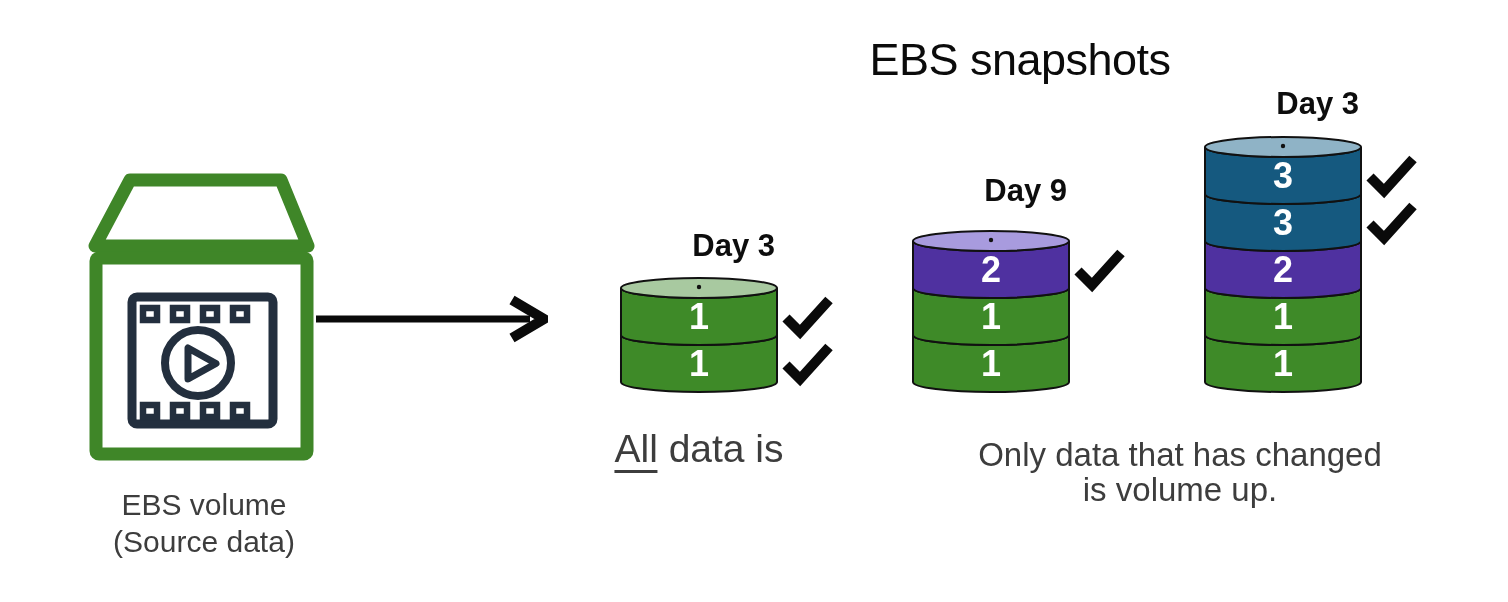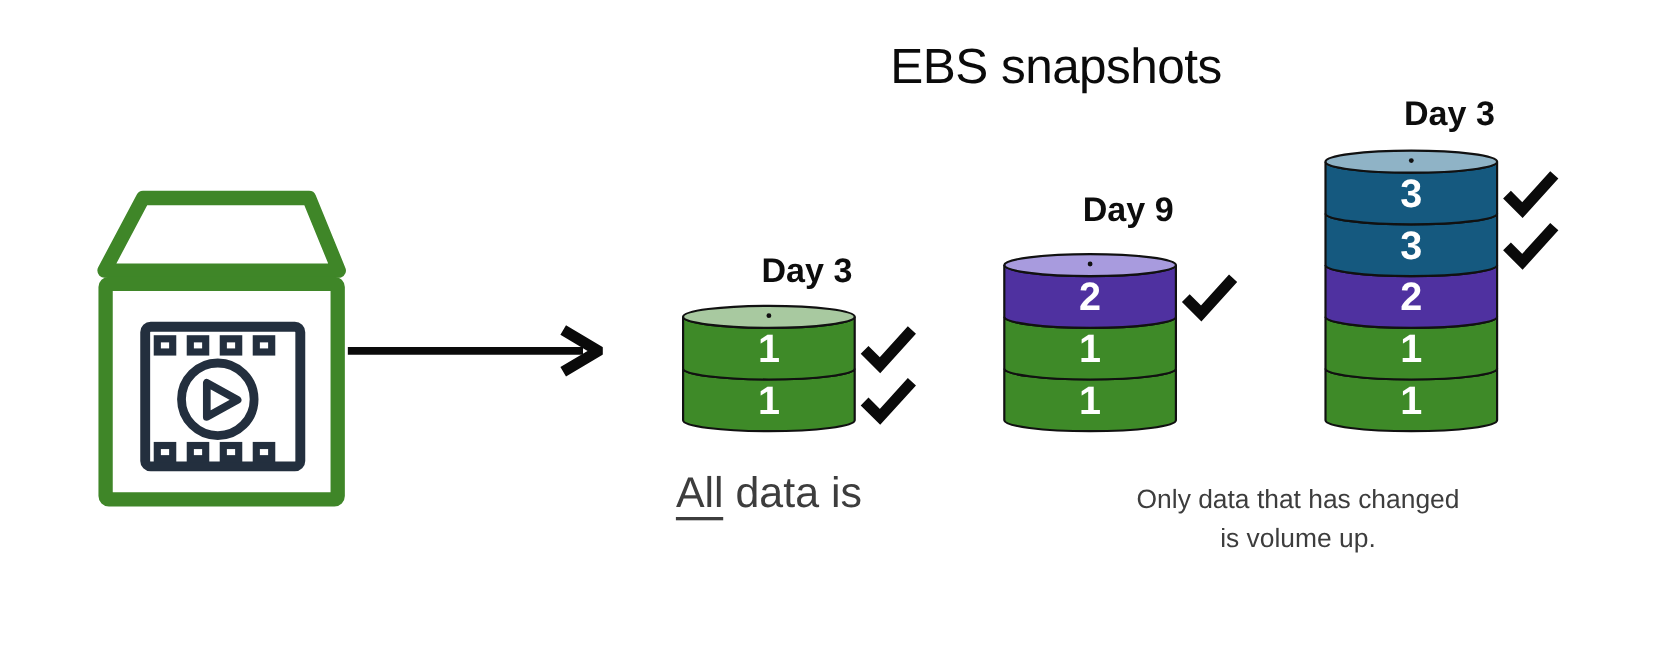--- a/index.html
+++ b/index.html
@@ -12,21 +12,21 @@
   .st-green{stroke:var(--c-icon-green);fill:none;}
   .st-navy{stroke:var(--c-icon-navy);fill:none;}
   .source-caption{
     position:absolute;left:204px;top:486px;transform:translateX(-50%);
     text-align:center;font-size:30px;line-height:37px;color:var(--c-text-dark);white-space:nowrap;
   }
   
   .arrow{position:absolute;left:316px;top:295px;}
   
   .title{
-    position:absolute;left:960px;top:34px;transform:translateX(-50%);
+    position:absolute;left:1020px;top:34px;transform:translateX(-50%);
     font-size:45px;font-weight:400;color:#0b0b0b;white-space:nowrap;letter-spacing:-0.5px;
   }
   
   .day{position:absolute;width:230px;}
   .day-1{left:619px;top:276px;}
   .day-2{left:911px;top:229px;}
   .day-3{left:1203px;top:135px;}
   .day-label{
     position:absolute;left:0;width:156px;text-align:right;
     font-weight:700;font-size:31px;color:#0d0d0d;white-space:nowrap;
@@ -36,21 +36,21 @@
   .day-3 .day-label{top:-49px;}
   .cyl-mount{position:absolute;left:0;top:0;}
   
   .caption-day1{
     position:absolute;left:699px;top:430px;transform:translateX(-50%);
     text-align:center;font-size:39px;line-height:38px;color:var(--c-text-dark);white-space:nowrap;
   }
   .caption-day1 .u{border-bottom:3px solid currentColor;padding-bottom:0px;}
   .caption-inc{
     position:absolute;left:1180px;top:437px;transform:translateX(-50%);
-    text-align:center;font-size:24px;line-height:35px;color:var(--c-text-dark);white-space:nowrap;
+    text-align:center;font-size:33px;line-height:35px;color:var(--c-text-dark);white-space:nowrap;
   }
 </style>
 </head>
 <body>
 
 <div class="canvas">
 
   <svg class="source-icon" width="234" height="296" viewBox="0 0 234 296">
     <path d="M45 12 L196 12 L223 78 L10 78 Z" class="st-green" stroke-width="13" stroke-linejoin="round"></path>
     <rect x="11" y="90" width="211" height="196" rx="3" class="st-green" stroke-width="13"></rect>
@@ -64,20 +64,24 @@
     <g>
       <rect x="58" y="237" width="14" height="12" class="st-navy" stroke-width="6.5"></rect>
       <rect x="88" y="237" width="14" height="12" class="st-navy" stroke-width="6.5"></rect>
       <rect x="118" y="237" width="14" height="12" class="st-navy" stroke-width="6.5"></rect>
       <rect x="148" y="237" width="14" height="12" class="st-navy" stroke-width="6.5"></rect>
     </g>
     <circle cx="113" cy="195" r="33" class="st-navy" stroke-width="8"></circle>
     <path d="M103 180 L103 211 L131 195.5 Z" class="st-navy" stroke-width="7" stroke-linejoin="round"></path>
   </svg>
 
+  <div class="source-caption">
+    <div>EBS volume</div>
+    <div>(Source data)</div>
+  </div>
 
   <svg class="arrow" width="232" height="48" viewBox="0 0 232 48">
     <path d="M0 24 L214 24" stroke="#0a0a0a" stroke-width="7" fill="none"></path>
     <path d="M196 5 L228 24 L196 43" stroke="#0a0a0a" stroke-width="10" fill="none" stroke-linejoin="miter"></path>
   </svg>
 
   <div class="title">EBS snapshots</div>
 
   <div class="day day-1">
     <div class="day-label">Day 3</div>

